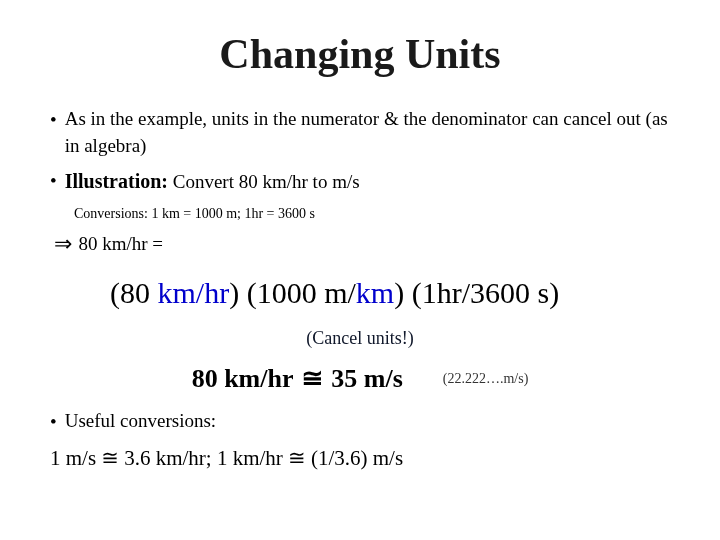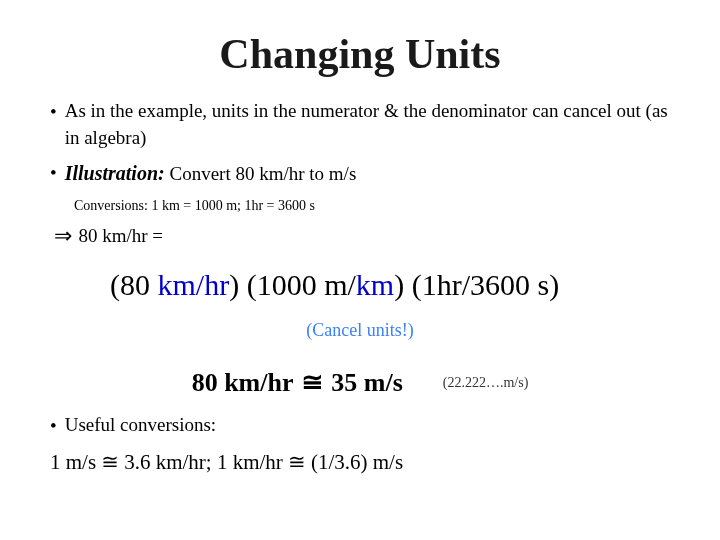--- a/index.html
+++ b/index.html
@@ -1,18 +1,19 @@
 <!DOCTYPE html>
 <html><head>
   <meta charset="utf-8">
   <style>
     * {
       margin: 0;
       padding: 0;
       box-sizing: border-box;
+      gap: 8px;
     }
 
     body {
       width: 720px;
       height: 540px;
       background: #ffffff;
       font-family: 'Times New Roman', Times, serif;
       color: #000000;
       overflow: hidden;
     }
@@ -55,47 +56,46 @@
     }
 
     .indent-block {
       margin-left: 24px;
       font-size: 14px;
       line-height: 1.4;
     }
 
     .bold-label {
       font-weight: bold;
-      font-style: italic;
       font-size: 20px;
       text-align: right;
     }
 
     .large-formula {
       font-size: 30px;
       margin: 8px 0 4px 60px;
       line-height: 1.3;
     }
 
     .km-blue {
       color: #0000cc;
     }
 
     .cancel-note {
       font-size: 18px;
       text-align: center;
       margin: 4px 0 2px 0;
-      color: #3b82f6;
+      color: #0f172a;
     }
 
     .result-line {
       font-size: 26px;
       font-weight: bold;
       text-align: center;
-      margin: 16px 0 6px 0;
+      margin: 4px 0 6px 0;
       display: flex;
       align-items: center;
       justify-content: center;
       gap: 8px;
     }
 
     .result-approx {
       font-size: 14px;
       font-weight: normal;
       color: #333;

